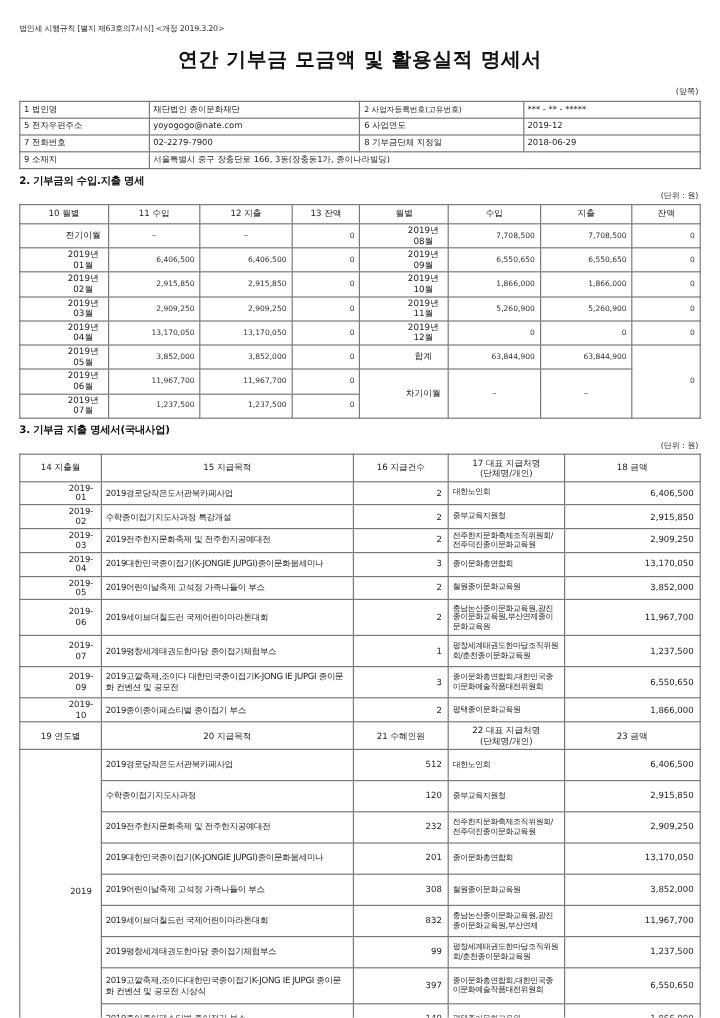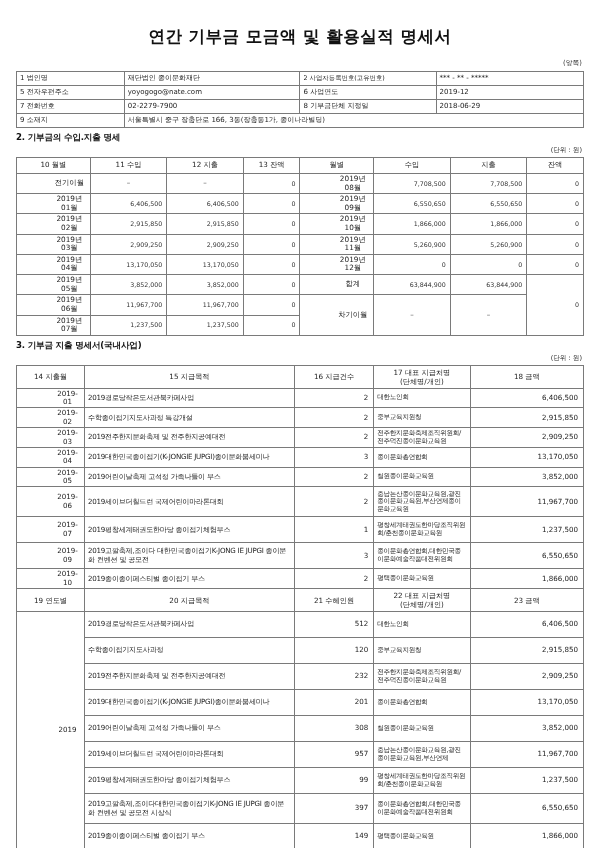--- a/index.html
+++ b/index.html
@@ -124,20 +124,21 @@
   .cut {
     max-height: 14px;
     overflow: hidden;
   }
 </style>
 </head>
 <body>
 
 <div class="page">
 
+  <div class="form-code">법인세 시행규칙 [별지 제63호의7서식] &lt;개정 2019.3.20&gt;</div>
   <div class="doc-title">연간 기부금 모금액 및 활용실적 명세서</div>
   <div class="page-side">(앞쪽)</div>
 
   <table class="tbl-basic">
     <colgroup>
       <col style="width:19%">
         <col style="width:31%">
         <col style="width:24%">
         <col style="width:26%">
     </colgroup>
@@ -409,21 +410,21 @@
         <td class="n">13,170,050</td>
       </tr>
       <tr>
         <td class="l tall">2019어린이날축제 고석정 가족나들이 부스</td>
         <td class="n">308</td>
         <td class="rcp">철원종이문화교육원</td>
         <td class="n">3,852,000</td>
       </tr>
       <tr>
         <td class="l tall">2019세이브더칠드런 국제어린이마라톤대회</td>
-        <td class="n">957</td>
+        <td class="n">832</td>
         <td class="rcp">
             <div class="clip2">충남논산종이문화교육원,광진종이문화교육원,부산연제</div>
           </td>
         <td class="n">11,967,700</td>
       </tr>
       <tr>
         <td class="l tall">2019평창세계태권도한마당 종이접기체험부스</td>
         <td class="n">99</td>
         <td class="rcp">
             <div class="clip2">평창세계태권도한마당조직위원회/춘천종이문화교육원</div>

